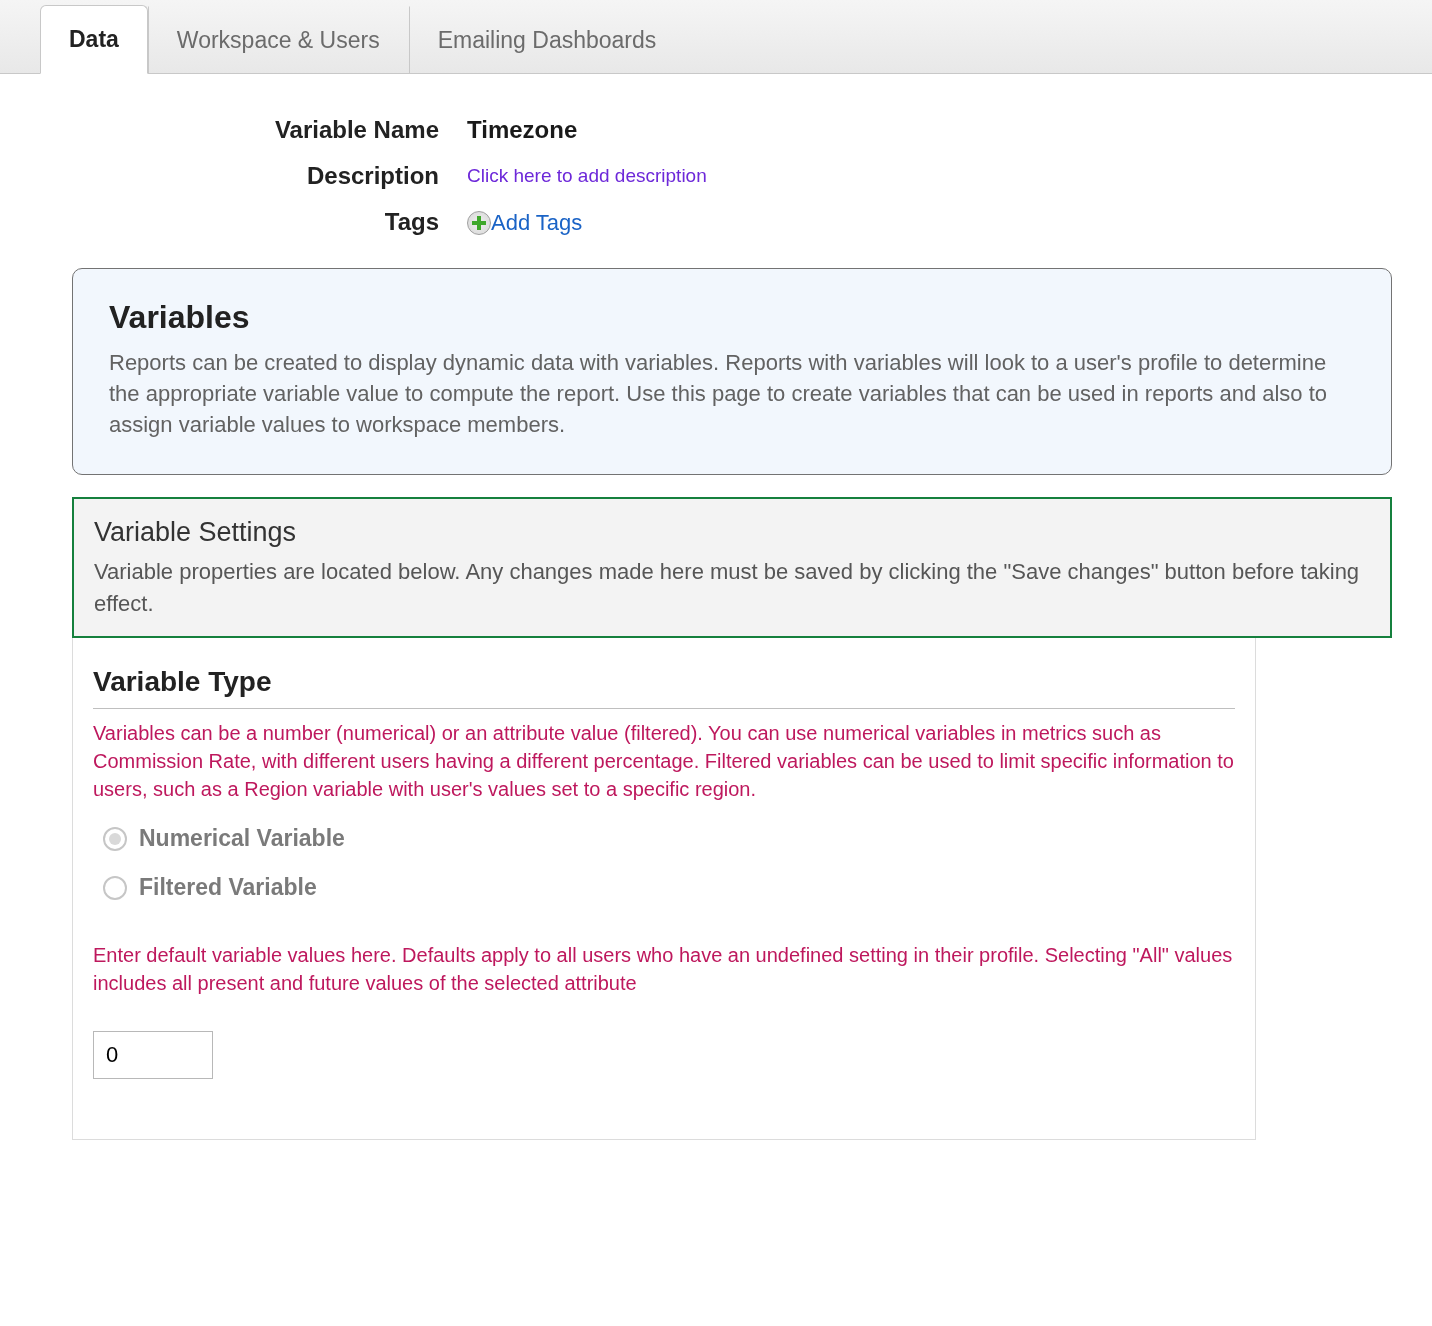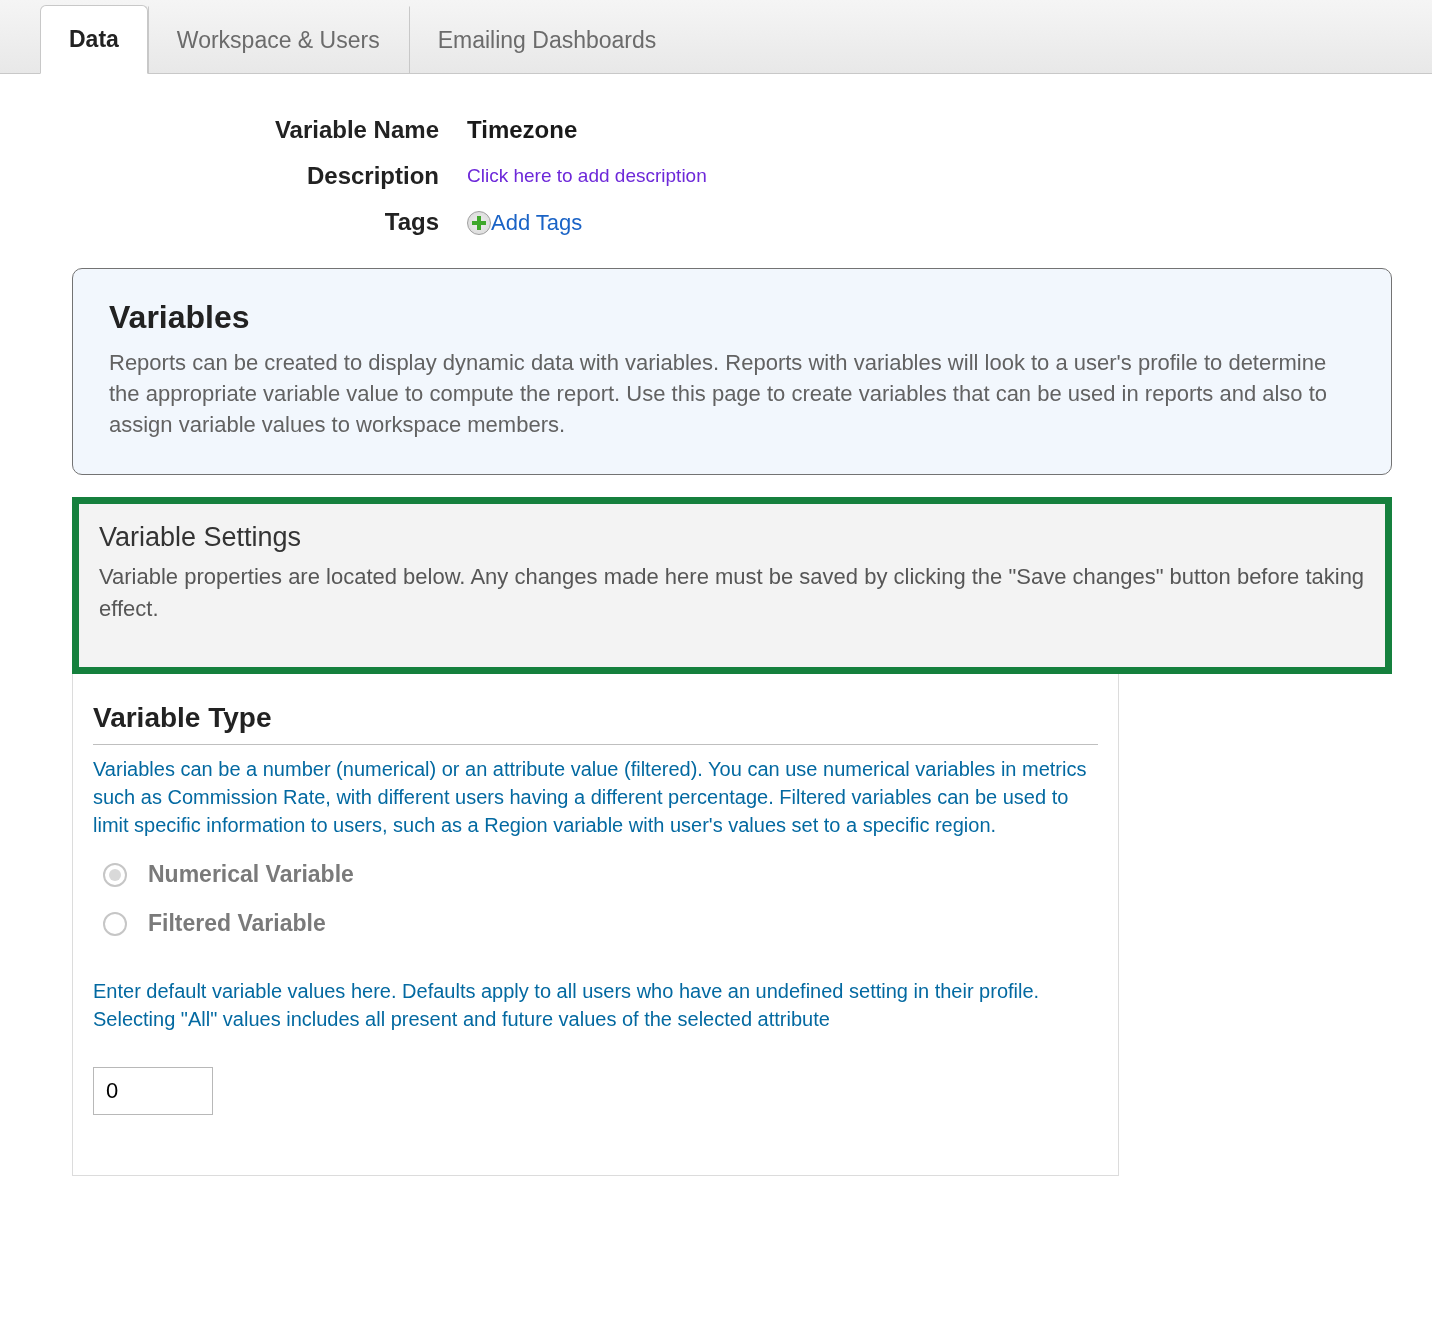--- a/index.html
+++ b/index.html
@@ -137,60 +137,60 @@
     margin: 0;
     font-size: 22px;
     color: #626262;
     line-height: 1.4;
   }
 
   .settings-box {
     margin-top: 22px;
     width: 1320px;
     background: #f3f3f3;
-    border: 7px solid #15803d;
-    padding: 18px 20px 42px;
+    border: 2px solid #15803d;
+    padding: 18px 20px 16px;
   }
   .settings-box h3 {
     margin: 0 0 8px 0;
     font-size: 27px;
     font-weight: 400;
     color: #333;
   }
   .settings-box p {
     margin: 0;
     font-size: 22px;
     color: #565656;
     line-height: 1.45;
   }
 
   .form-area {
-    width: 1047px;
+    width: 1184px;
     border: 1px solid #dcdcdc;
     border-top: none;
     background: #fff;
     padding: 28px 20px 60px;
   }
   .section h3 {
     font-size: 28px;
     font-weight: 800;
     margin: 0 0 8px 0;
     border-bottom: 1px solid #bfbfbf;
     padding-bottom: 10px;
   }
   .section p {
     font-size: 20px;
-    color: #0369a1;
+    color: #be185d;
     line-height: 1.4;
     margin: 10px 0 22px 0;
   }
   .radio-row {
     display: flex;
     align-items: center;
-    gap: 21px;
+    gap: 12px;
     margin: 8px 0 22px 10px;
   }
   .radio {
     width: 24px; height: 24px; border-radius: 50%;
     border: 2px solid #c6c6c6;
     display: inline-flex; align-items: center; justify-content: center;
     background: #fff;
   }
   .radio .dot {
     width: 12px; height: 12px; border-radius: 50%; background: #d9d9d9;

